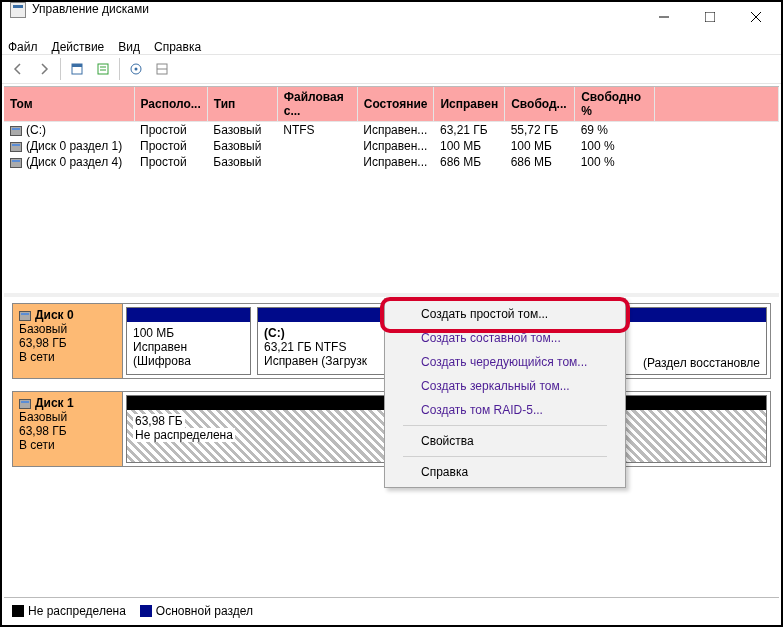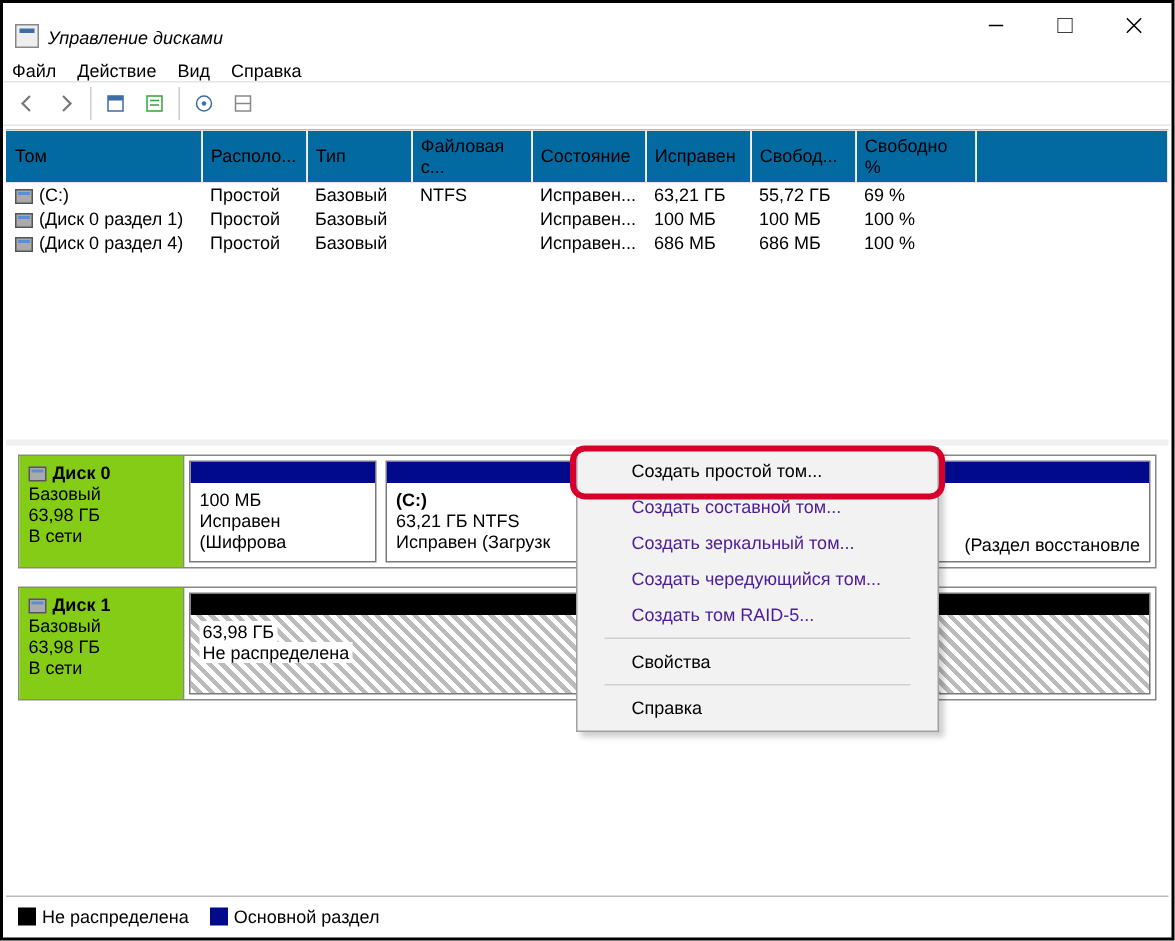--- a/index.html
+++ b/index.html
@@ -1,39 +1,39 @@
 <!DOCTYPE html>
 <html><head>
 <meta charset="utf-8">
 <style>
 * { box-sizing: border-box; margin: 0; padding: 0; font-family: "Segoe UI", Tahoma, sans-serif; font-size: 12px; }
 body { width: 783px; height: 627px; background: #fff; border: 2px solid #000; position: relative; overflow: hidden; }
-.titlebar { height: 30px; display: flex; align-items: flex-end; padding: 0 2px 0 8px; font-style: italic; }
+.titlebar { height: 30px; display: flex; align-items: flex-start; padding: 0 2px 0 8px; }
 .titlebar .app-icon { width: 16px; height: 16px; margin-right: 6px; background: #eee; border: 1px solid #888; position: relative; }
 .titlebar .app-icon::after { content:""; position:absolute; left:2px; top:2px; right:2px; height:3px; background:#3a6ea5; }
 .titlebar .title { flex: 1; }
 .winbtns { display: flex; }
 .winbtn { width: 46px; height: 30px; display:flex; align-items:center; justify-content:center; }
 .winbtn svg { width: 10px; height: 10px; stroke:#000; stroke-width:1; fill:none; }
 .menubar { height: 22px; display: flex; align-items: flex-end; padding: 0 6px; gap: 14px; }
 .menubar span { cursor: default; }
 .toolbar { height: 30px; display: flex; align-items: center; padding: 0 4px; gap: 2px; border-top:1px solid #e5e5e5; border-bottom:1px solid #e5e5e5; }
 .tbtn { width: 24px; height: 24px; display:flex; align-items:center; justify-content:center; border:1px solid transparent; }
 .tbtn svg { width:16px; height:16px; }
 .tsep { width:1px; height:22px; background:#ccc; margin:0 2px; }
 .content { position:absolute; top:84px; left:2px; right:2px; bottom:30px; border-top:1px solid #bbb; }
 .top-pane { height: 210px; border-bottom: 4px solid #f0f0f0; overflow: hidden; }
 table.volumes { width: 100%; border-collapse: collapse; }
-table.volumes th { text-align: left; font-weight: normal; background: #0369a1; border-right: 1px solid #e5e5e5; border-bottom: 1px solid #e5e5e5; padding: 3px 6px; height: 22px; position:relative; }
+table.volumes th { text-align: left; font-weight: bold; background: #fca5a5; border-right: 1px solid #e5e5e5; border-bottom: 1px solid #e5e5e5; padding: 3px 6px; height: 22px; position:relative; }
 table.volumes td { padding: 1px 6px; white-space: nowrap; }
 .disk-icon { display:inline-block; width:12px; height:10px; background:#aaa; border:1px solid #555; margin-right:4px; vertical-align:middle; position:relative; }
 .disk-icon::after{content:"";position:absolute;left:1px;top:1px;right:1px;height:2px;background:#5a8dd6;}
 .graphical { padding: 6px 8px; }
 .diskrow { display:flex; border:1px solid #888; margin-bottom: 12px; height: 76px; }
-.dhead { width: 110px; border-right: 1px solid #888; padding: 4px 6px; background:#84cc16; }
+.dhead { width: 110px; border-right: 1px solid #888; padding: 4px 6px; background:#fdba74; }
 .dhead .dname { font-weight: bold; }
 .dparts { flex:1; display:flex; background:#fff; }
 .part { border: 1px solid #7a7a7a; margin:3px; padding: 4px 6px; display:flex; flex-direction:column; justify-content:flex-start; overflow:hidden; position:relative; }
 .part .thdr { height:14px; margin:-4px -6px 4px -6px; }
 .primary .thdr { background: #000a8a; }
 .unalloc { background: repeating-linear-gradient(45deg, #fff, #fff 3px, #bbb 3px, #bbb 6px); }
 .unalloc .thdr { background: #000; }
 .unalloc .ptxt { background:#fff; display:inline-block; padding:0 2px; }
 .ctx-menu { position:absolute; left:382px; top:296px; width:242px; background:#f2f2f2; border:1px solid #a0a0a0; box-shadow: 3px 3px 4px rgba(0,0,0,0.2); padding: 3px 16px; z-index:50; }
 .ctx-item { padding: 5px 20px; color:#000; }
@@ -216,22 +216,22 @@
           <div><span class="ptxt">Не распределена</span></div>
         </div>
       </div>
     </div>
   </div>
 </div>
 
 <div class="ctx-menu">
   <div class="ctx-item">Создать простой том...</div>
   <div class="ctx-item disabled">Создать составной том...</div>
+  <div class="ctx-item disabled">Создать чередующийся том...</div>
   <div class="ctx-item disabled">Создать зеркальный том...</div>
-  <div class="ctx-item disabled">Создать чередующийся том...</div>
   <div class="ctx-item disabled">Создать том RAID-5...</div>
   <div class="ctx-sep"></div>
   <div class="ctx-item">Свойства</div>
   <div class="ctx-sep"></div>
   <div class="ctx-item">Справка</div>
 </div>
 <div class="highlight-box"></div>
 
 <div class="legend">
   <span><span class="swatch sw-un"></span><span>Не распределена</span></span>

